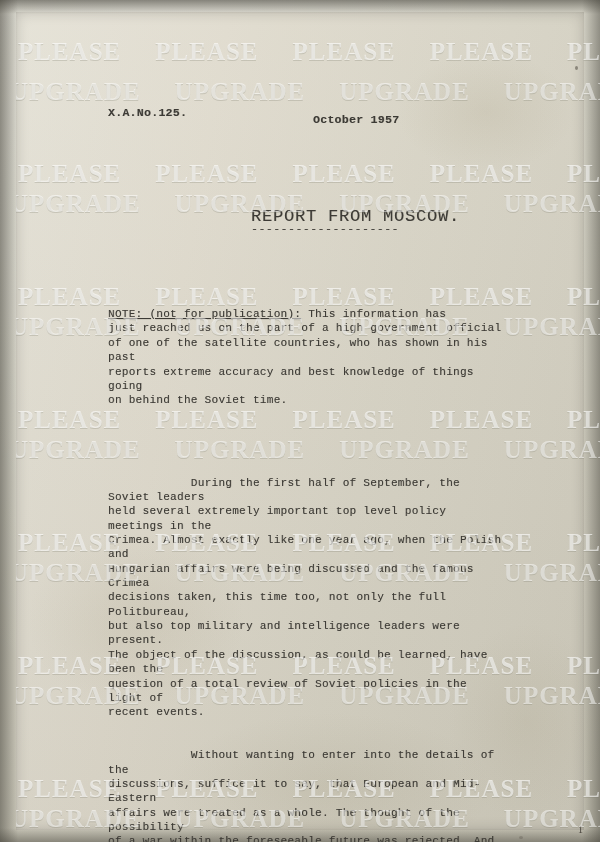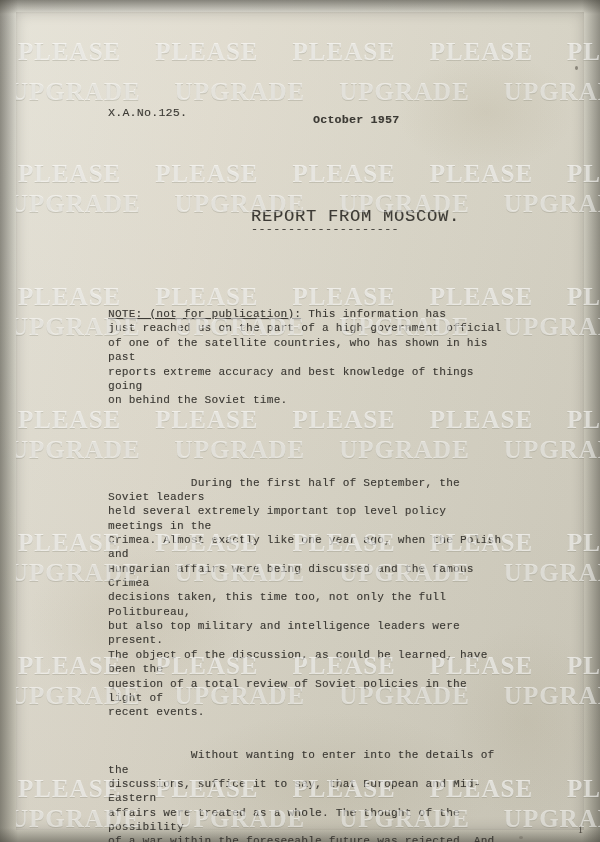--- a/index.html
+++ b/index.html
@@ -67,20 +67,21 @@
     position: absolute;
     font-family: "Liberation Mono", "DejaVu Sans Mono", monospace;
     color: #3c3a35;
     letter-spacing: 0.3px;
     white-space: pre-wrap;
     text-shadow: 0.4px 0.3px 0 rgba(70,66,58,0.35);
   }
   #doc-number {
     left: 108px; top: 106px;
     font-size: 11.5px;
+    font-weight: bold;
   }
   #doc-date {
     left: 313px; top: 113px;
     font-size: 11.5px;
     font-weight: bold;
   }
   #doc-title {
     left: 251px; top: 207px;
     font-size: 17px;
     letter-spacing: 0.8px;

